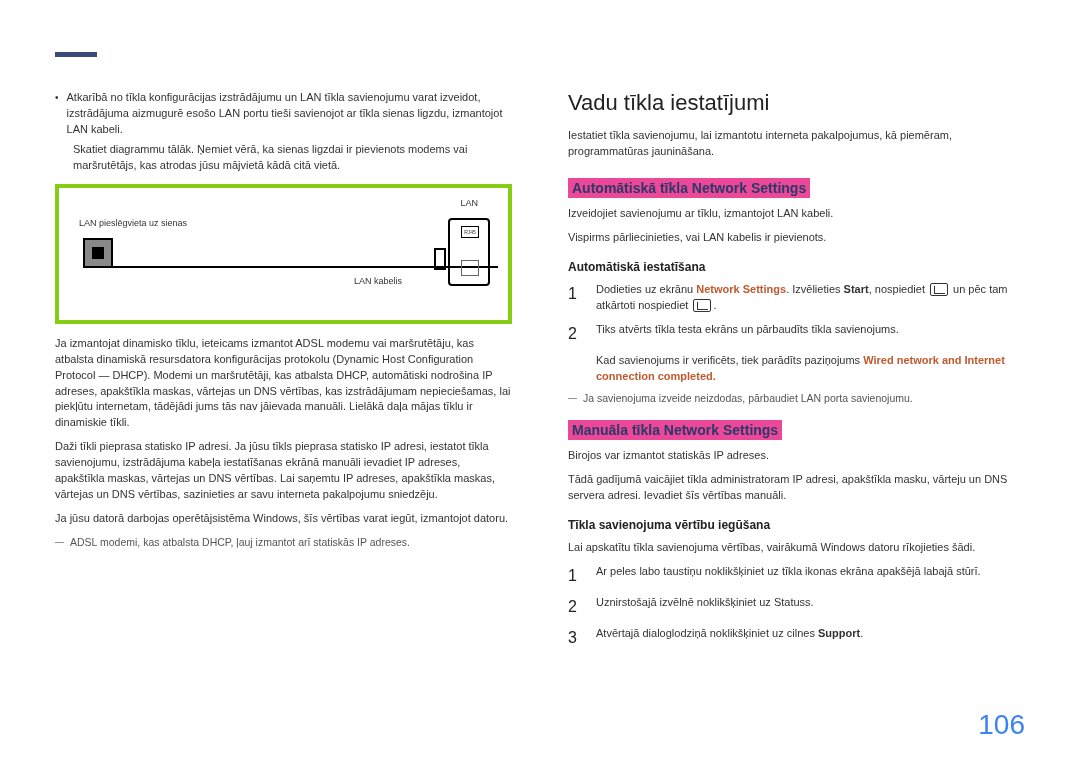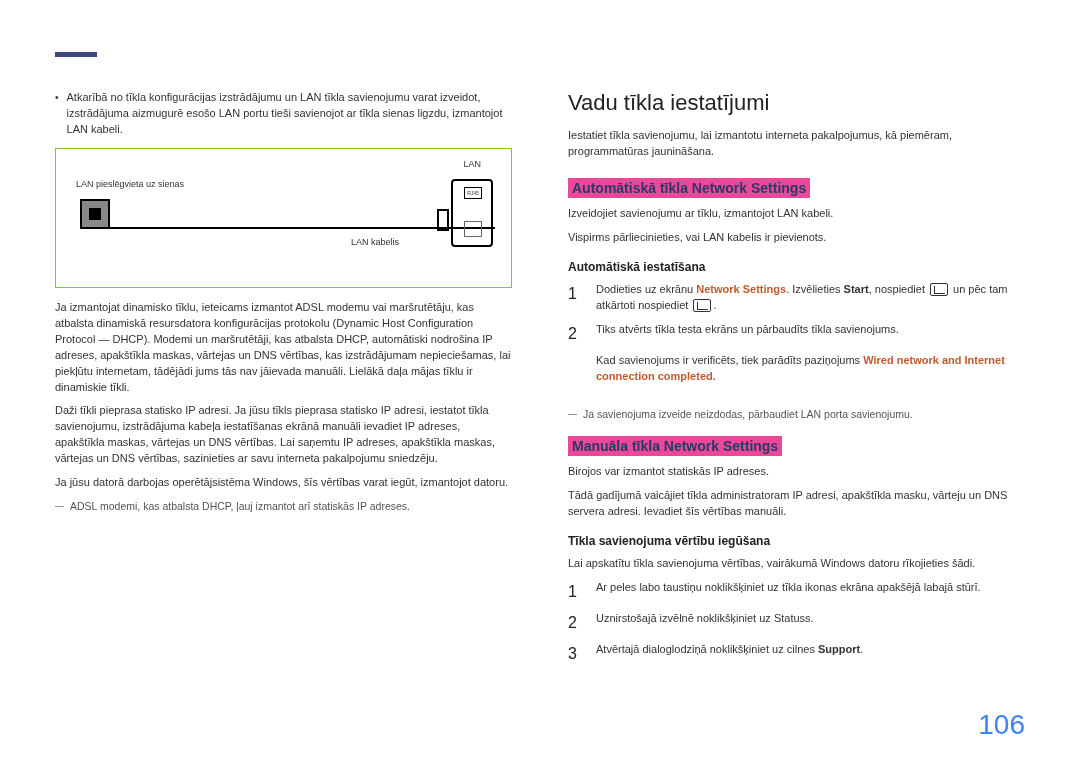--- a/index.html
+++ b/index.html
@@ -34,21 +34,21 @@
     margin-bottom: 4px;
     line-height: 1.45;
   }
   .bullet-item::before { content: "•"; font-size: 10px; margin-top: 1px; }
   .bullet-sub {
     margin-left: 18px;
     line-height: 1.45;
     margin-bottom: 4px;
   }
   .diagram {
-    border: 1px solid #84cc16;
+    border: 4px solid #84cc16;
     height: 140px;
     margin: 10px 0 12px 0;
     position: relative;
   }
   .diagram-label {
     position: absolute;
     font-size: 9px;
   }
   .wall-plate {
     position: absolute;
@@ -176,21 +176,21 @@
     content: "";
     position: absolute;
     left: 3px; top: 2px;
     width: 10px; height: 7px;
     border-left: 1.5px solid #333;
     border-bottom: 1.5px solid #333;
   }
   .sub-indent {
     margin-left: 28px;
     line-height: 1.45;
-    margin-bottom: 22px;
+    margin-bottom: 6px;
   }
   .page-num {
     position: absolute;
     bottom: 22px;
     right: 55px;
     font-size: 28px;
     color: #3b82f6;
     font-weight: 300;
   }
 </style>
@@ -198,20 +198,21 @@
 <body>
 
 <div class="header-bar"></div>
 
 <div class="columns">
 
   <div class="col-left">
     <div class="bullet-item">
       <span>Atkarībā no tīkla konfigurācijas izstrādājumu un LAN tīkla savienojumu varat izveidot, izstrādājuma aizmugurē esošo LAN portu tieši savienojot ar tīkla sienas ligzdu, izmantojot LAN kabeli.</span>
     </div>
+    <div class="bullet-sub">Skatiet diagrammu tālāk. Ņemiet vērā, ka sienas ligzdai ir pievienots modems vai maršrutētājs, kas atrodas jūsu mājvietā kādā citā vietā.</div>
 
     <div class="diagram">
       <span class="diagram-label" style="right:30px; top:10px;">LAN</span>
       <span class="diagram-label" style="left:20px; top:30px;">LAN pieslēgvieta uz sienas</span>
       <div class="wall-plate">
         <div class="wall-inner"></div>
       </div>
       <div class="cable-line"></div>
       <span class="diagram-label" style="left:295px; top:88px;">LAN kabelis</span>
       <div class="plug"></div>

